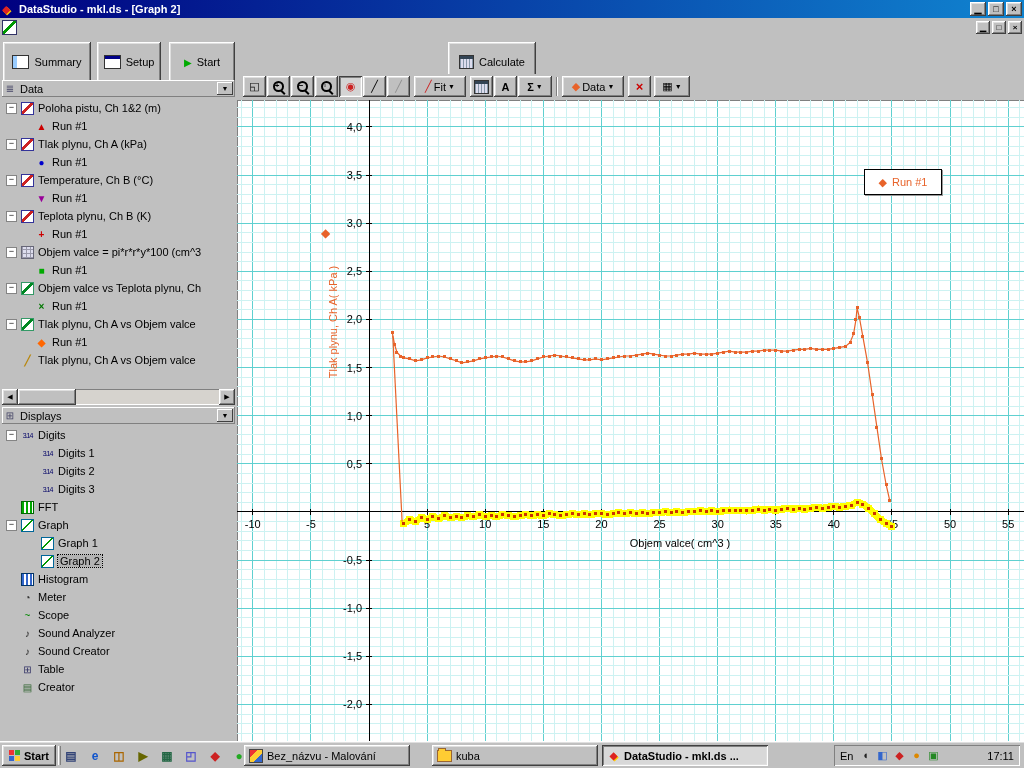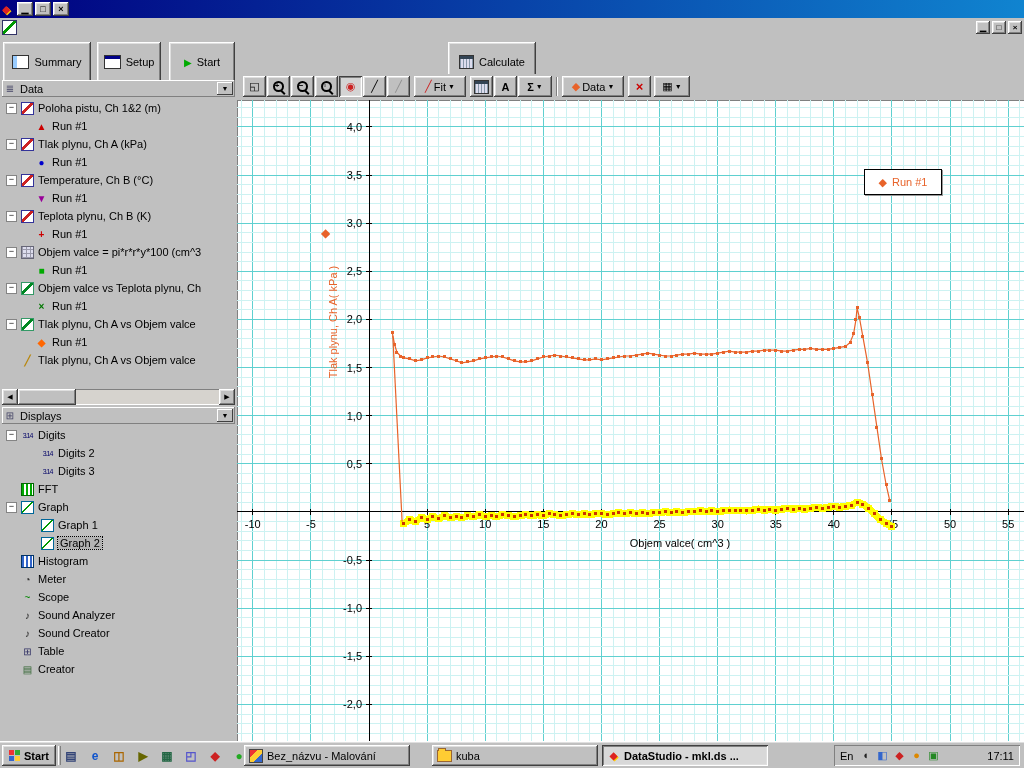--- a/index.html
+++ b/index.html
@@ -108,20 +108,21 @@
   .tray-icon{width:14px;text-align:center;font-size:11px;}
   #clock{margin-left:auto;}
 </style>
 </head>
 <body>
 
 <div id="screen">
 
   <div id="titlebar" class="abs">
     <span class="appicon">◆</span>
+    <span class="ttl">DataStudio - mkl.ds - [Graph 2]</span>
     <span class="wbtn">▁</span>
     <span class="wbtn">□</span>
     <span class="wbtn">×</span>
   </div>
 
   <div id="menubar" class="abs">
     <span class="docicon"></span>
     <span class="spacer"></span>
     <span class="wbtn sm">▁</span>
     <span class="wbtn sm">□</span>
@@ -294,20 +295,25 @@
   <div class="phead abs" style="top:407px;">
     <span class="pico">⊞</span>
     <span class="plabel">Displays</span>
     <span class="pbtn">▼</span>
   </div>
   <div class="tree abs" style="left:2px;top:426px;width:233px;height:300px;">
       <div class="trow">
         <span class="expbox">−</span>
         <span class="tico ic-digits" style="color: rgb(0, 0, 102);">3.14</span>
         <span class="tlabel">Digits</span>
+      </div>
+      <div class="trow child">
+        <span class="expspace"></span>
+        <span class="tico ic-digits" style="color: rgb(0, 0, 102);">3.14</span>
+        <span class="tlabel">Digits 1</span>
       </div>
       <div class="trow child">
         <span class="expspace"></span>
         <span class="tico ic-digits" style="color: rgb(0, 0, 102);">3.14</span>
         <span class="tlabel">Digits 2</span>
       </div>
       <div class="trow child">
         <span class="expspace"></span>
         <span class="tico ic-digits" style="color: rgb(0, 0, 102);">3.14</span>
         <span class="tlabel">Digits 3</span>

